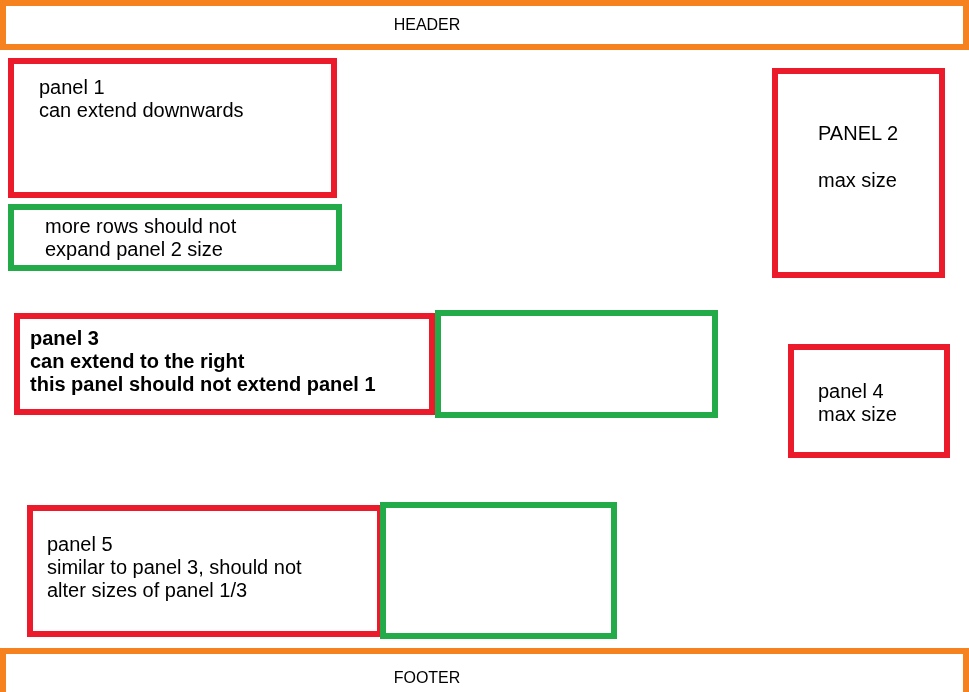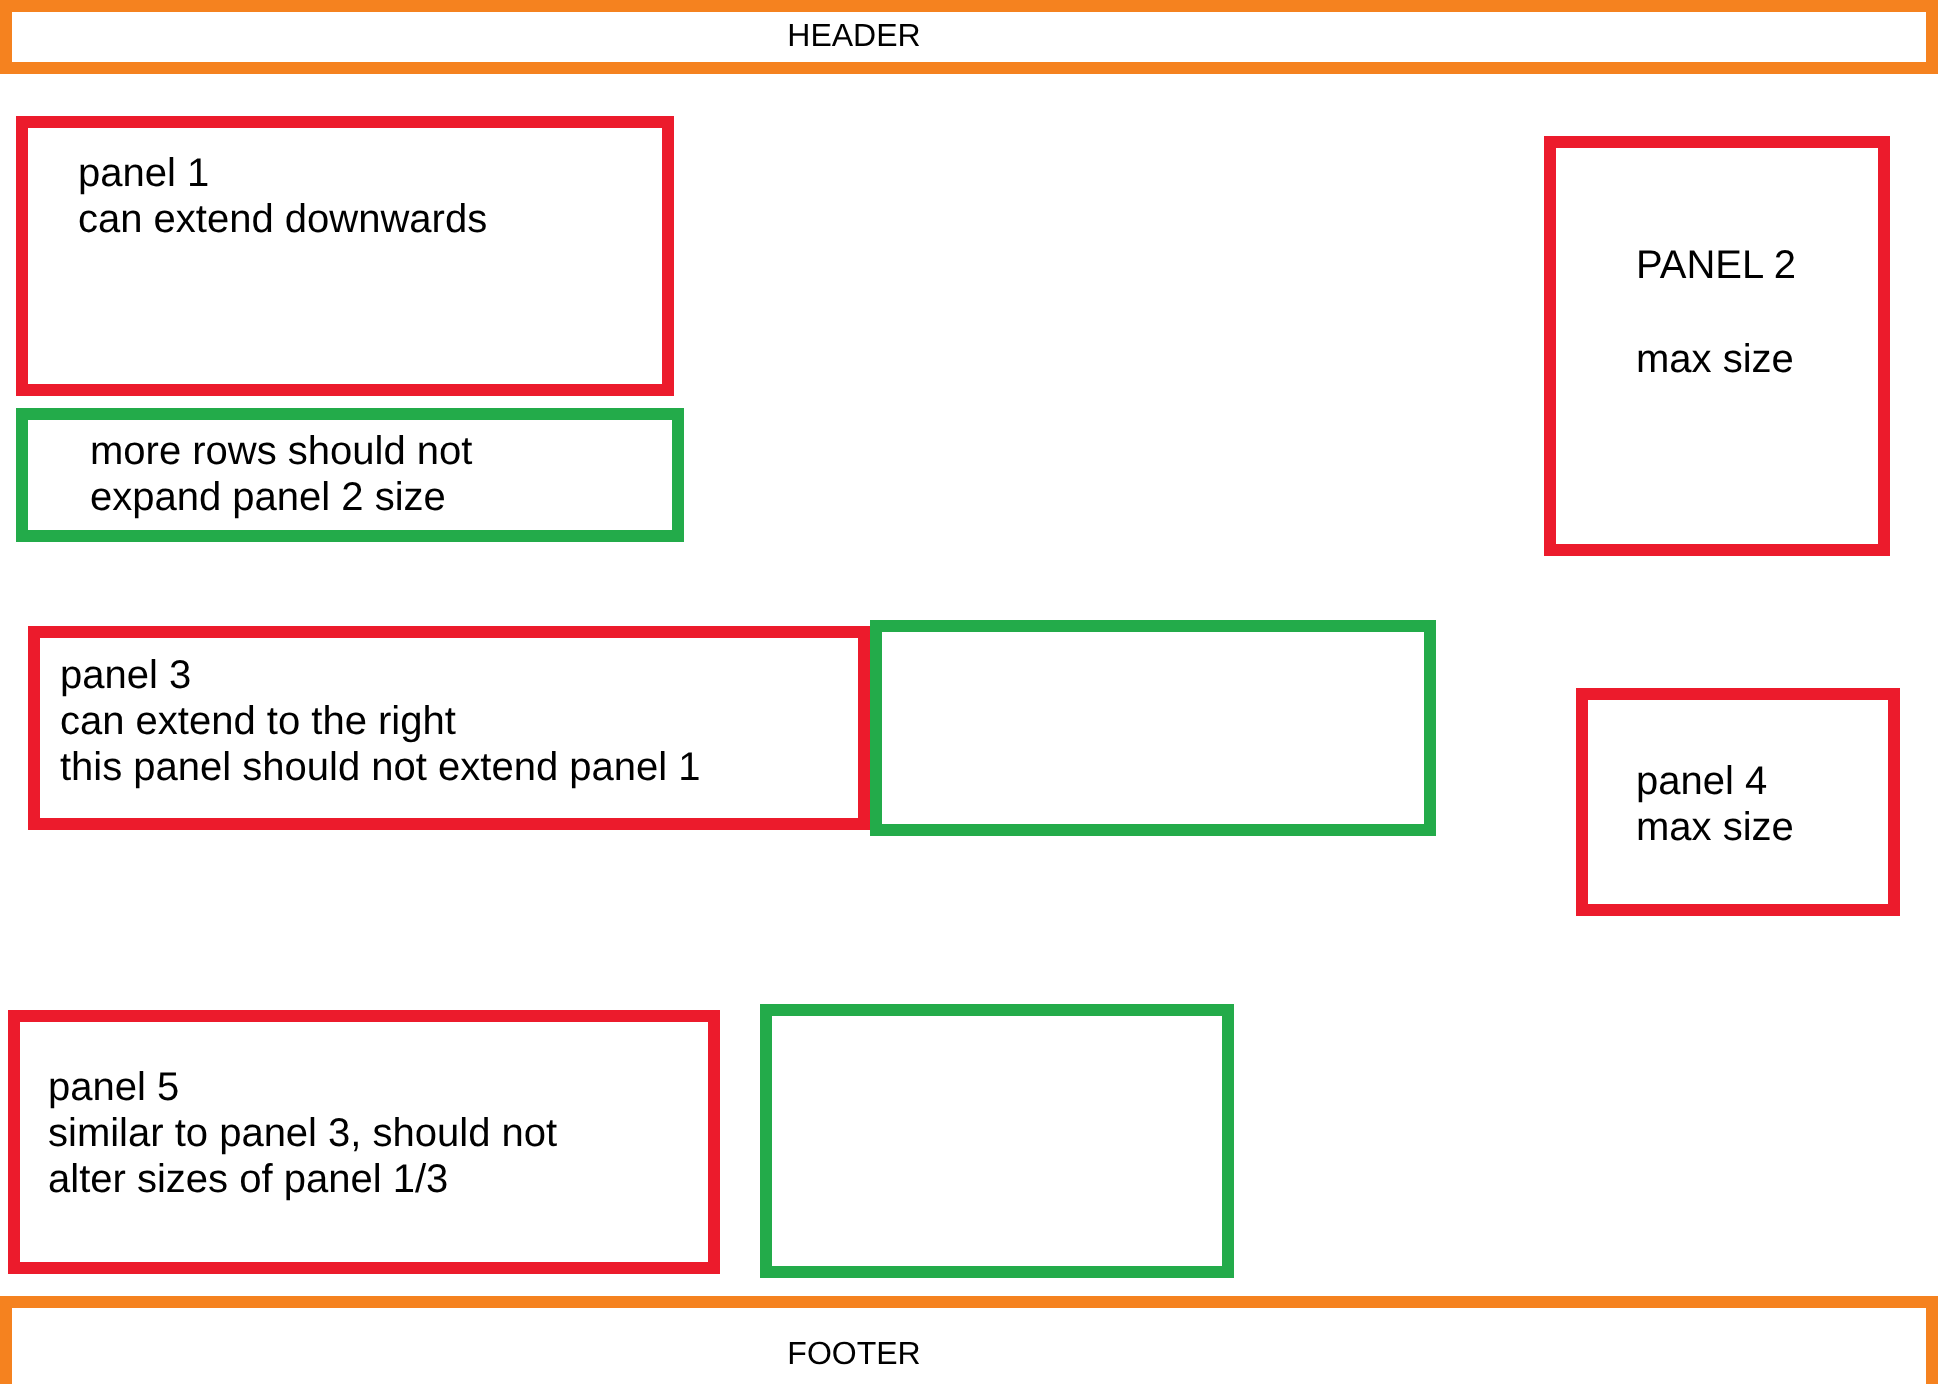--- a/index.html
+++ b/index.html
@@ -13,21 +13,21 @@
     overflow: hidden;
   }
   .bar {
     position: absolute;
     left: 0;
     width: 969px;
     border: 6px solid #F5821F;
     box-sizing: border-box;
     background: #ffffff;
   }
-  #header-bar { top: 0; height: 37px; }
+  #header-bar { top: 0; height: 50px; }
   #footer-bar { top: 648px; height: 60px; }
   .bar-label {
     position: absolute;
     left: 421px;
     top: 50%;
     transform: translate(-50%, -50%);
     font-size: 16px;
     white-space: nowrap;
   }
   .box {
@@ -43,27 +43,27 @@
     white-space: nowrap;
   }
   
   #panel1 { left: 8px; top: 58px; width: 329px; height: 140px; padding: 12px 0 0 25px; }
   
   #panel1-note { left: 8px; top: 204px; width: 334px; height: 67px; padding: 5px 0 0 31px; }
   
   #panel2 { left: 772px; top: 68px; width: 173px; height: 210px; padding: 48px 0 0 40px; }
   #panel2 .line2 { margin-top: 24px; }
   
-  #panel3 { left: 14px; top: 313px; width: 421px; height: 102px; padding: 8px 0 0 10px; }
+  #panel3 { left: 14px; top: 313px; width: 421px; height: 102px; padding: 8px 0 0 10px; font-weight: bold; }
   
   #panel3-ext { left: 435px; top: 310px; width: 283px; height: 108px; }
   
   #panel4 { left: 788px; top: 344px; width: 162px; height: 114px; padding: 30px 0 0 24px; }
   
-  #panel5 { left: 4px; top: 505px; width: 356px; height: 132px; padding: 22px 0 0 14px; }
+  #panel5 { left: 27px; top: 505px; width: 356px; height: 132px; padding: 22px 0 0 14px; }
   
   #panel5-ext { left: 380px; top: 502px; width: 237px; height: 137px; }
 </style>
 </head>
 <body>
 
 <div id="page">
 
   <div class="bar" id="header-bar">
     <div class="bar-label">HEADER</div>

